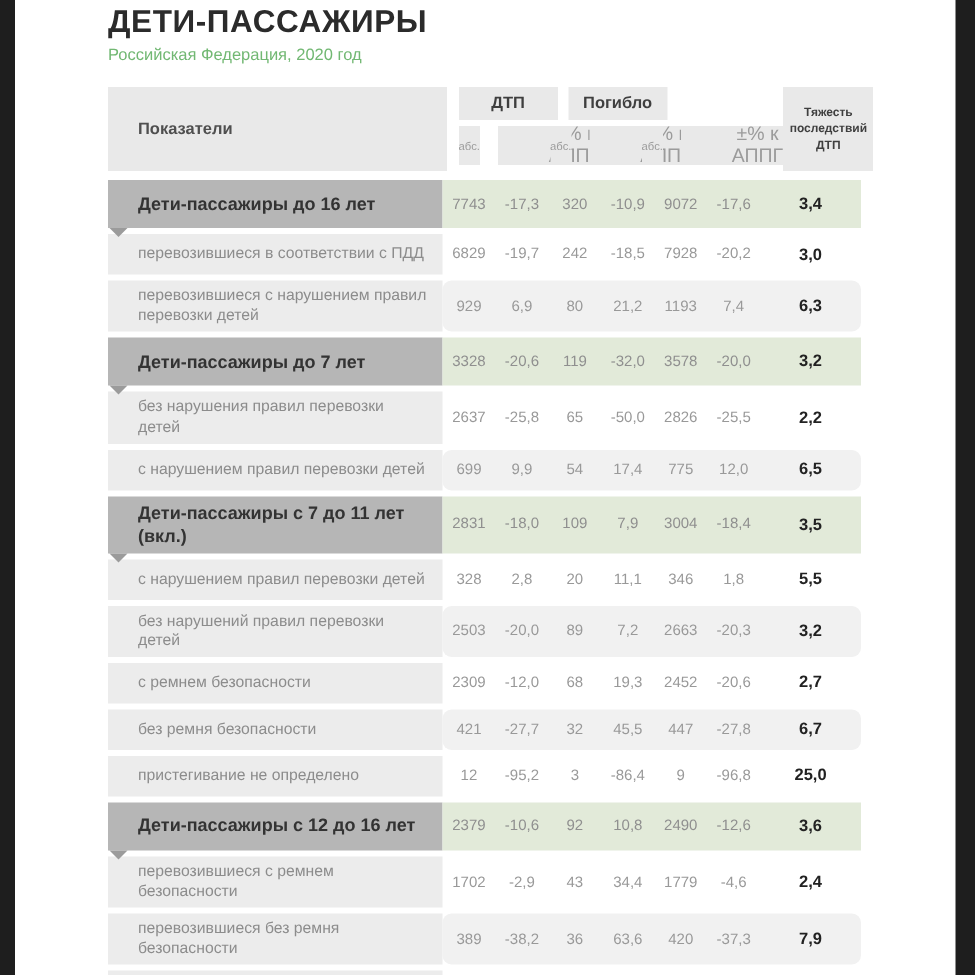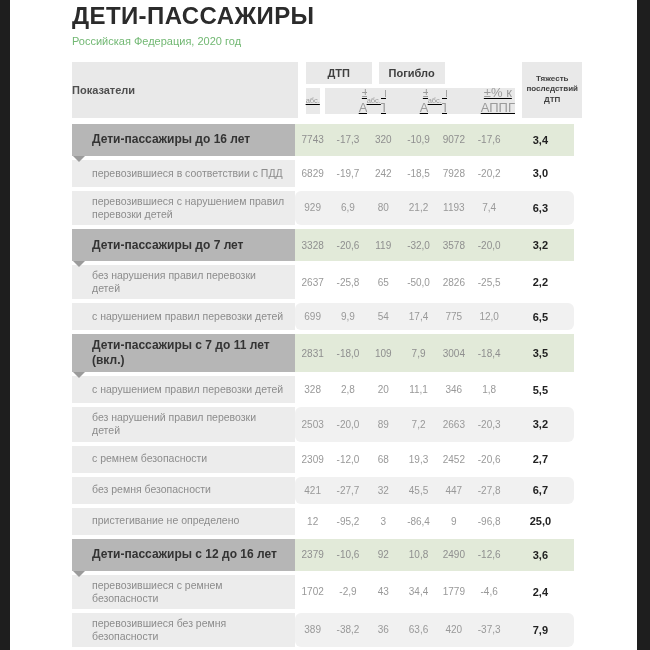--- a/index.html
+++ b/index.html
@@ -1,31 +1,31 @@
 <!DOCTYPE html>
 <html style="--frame_black: #1e1e1e; --subtitle_green: #72b873; --header_gray: #e9e9e9; --label_gray: #ececec; --section_label_gray: #b6b6b6; --section_band_green: #e2ead9; --stripe_gray: #f1f1f1;"><head>
 <meta charset="utf-8">
 <style>
   html,body{margin:0;padding:0;background:#fff;font-family:"Liberation Sans",sans-serif;}
   .stage{position:relative;width:650px;height:650px;background:#fff;overflow:hidden;}
   .sidebar{position:absolute;top:0;height:100%;background:var(--frame_black,#1e1e1e);}
   .sidebar.left{left:0;width:10px;}
   .sidebar.right{right:0;width:13px;}
   .content{position:absolute;left:72px;top:2px;width:510px;}
-  .page-title{font-size:24px;font-weight:800;color:#2b2b2b;letter-spacing:.4px;line-height:1.2;}
+  .page-title{font-size:21px;font-weight:800;color:#2b2b2b;letter-spacing:.4px;line-height:1.2;}
   .page-subtitle{font-size:11px;color:var(--subtitle_green,#72b873);margin-top:4px;}
   .tbl{margin-top:15px;}
   
   .hdr{display:flex;height:56px;margin-bottom:6px;}
-  .h-indicator{width:228px;margin-right:8px;background:var(--header_gray,#e9e9e9);display:flex;align-items:center;box-sizing:border-box;font-size:11px;font-weight:700;color:#4f4f4f;}
+  .h-indicator{width:228px;margin-right:8px;background:var(--header_gray,#e9e9e9);display:flex;align-items:center;padding-left:20px;box-sizing:border-box;font-size:11px;font-weight:700;color:#4f4f4f;}
   .h-data{width:212px;display:flex;flex-direction:column;margin-right:7px;}
   .h-groups{display:flex;gap:7px;height:22px;margin-bottom:4px;}
   .h-group{width:66px;background:var(--header_gray,#e9e9e9);display:flex;align-items:center;justify-content:center;font-size:11px;font-weight:700;color:#3f3f3f;}
   .h-subs{display:flex;gap:7px;height:26px;}
-  .h-subpair{width:54px;display:flex;gap:5px;text-decoration:underline;}
+  .h-subpair{width:54px;display:flex;gap:12px;}
   .h-abs{width:27px;background:var(--header_gray,#e9e9e9);display:flex;align-items:center;justify-content:center;font-size:7.5px;color:#9b9b9b;}
   .h-pct{width:34px;background:var(--header_gray,#e9e9e9);display:flex;align-items:center;justify-content:center;font-size:13px;color:#9b9b9b;text-align:center;line-height:1.15;padding-left:34px;}
   .h-severity{width:60px;height:56px;background:var(--header_gray,#e9e9e9);display:flex;align-items:center;justify-content:center;text-align:center;font-size:8px;font-weight:700;color:#3f3f3f;line-height:1.35;padding:0 4px;box-sizing:border-box;}
   
   .row{display:flex;position:relative;margin-bottom:4px;}
   .row-label{width:223px;margin-right:0;background:var(--label_gray,#ececec);display:flex;align-items:center;padding:4px 10px 4px 20px;box-sizing:border-box;font-size:10.5px;color:#8c8c8c;line-height:1.25;}
   .row.sub{min-height:27px;}
   .row.section{min-height:32px;}
   .row.section .row-label{background:var(--section_label_gray,#b6b6b6);color:#333;font-size:12px;font-weight:700;}
   .row-band{width:279px;display:grid;grid-template-columns:repeat(6,35.3px) 1fr;align-items:center;text-align:center;font-size:10px;color:#999;}

